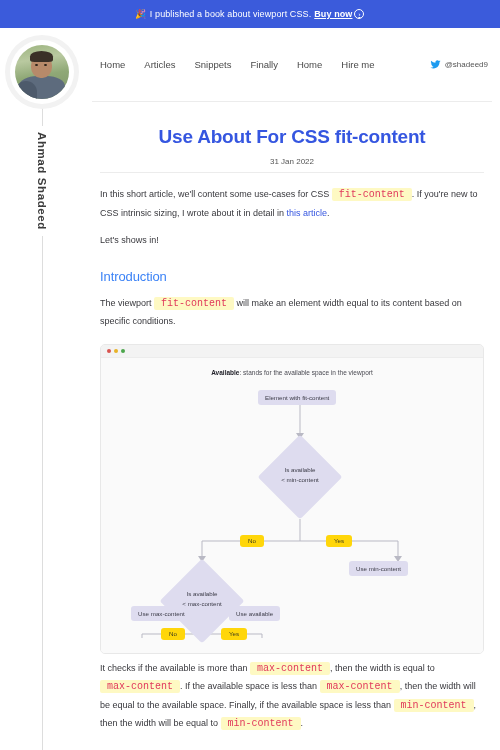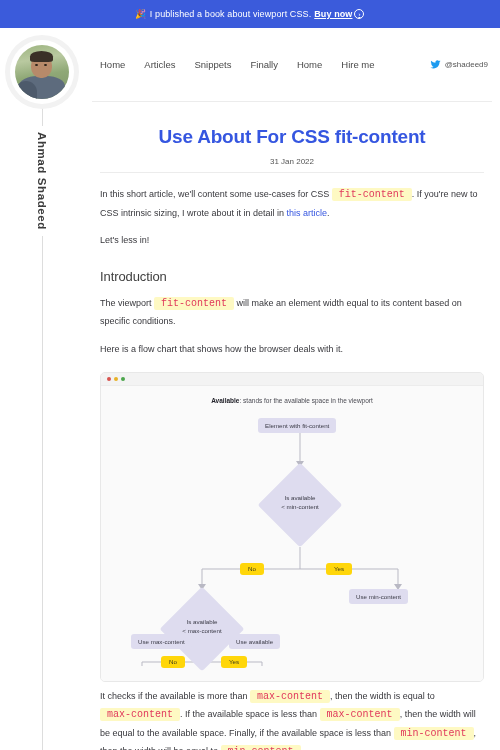--- a/index.html
+++ b/index.html
@@ -200,21 +200,21 @@
     font-size: 10px;
     padding: 1px 7px;
     border-radius: 2px;
     white-space: nowrap;
   }
   a.inline-link { color: #3556e0; text-decoration: none; }
 
   h2.section-head {
     font-size: 13px;
     font-weight: normal;
-    color: #404040;
+    color: #3b82f6;
     margin-top: 20px;
     letter-spacing: -0.1px;
   }
 
   
   .figure {
     margin-top: 14px;
     border: 1px solid #e8e8e8;
     border-radius: 5px;
     overflow: hidden;
@@ -334,27 +334,26 @@
         <span class="handle">@shadeed9</span>
       </div>
     </nav>
 
     <article class="article">
       <h1 class="post-title">Use About For CSS fit-content</h1>
       <div class="post-date">31 Jan 2022</div>
 
       <p class="body-text"><span>In this short article, we'll content some use-cases for CSS </span><code class="inline">fit-content</code><span>. If you're new to CSS intrinsic sizing, I wrote about it in detail in </span><a class="inline-link" href="#">this article</a><span>.</span></p>
 
-      <p class="body-text tight">Let's less in!</p>
+      <p class="body-text tight">Let's shows in!</p>
 
       <h2 class="section-head">Introduction</h2>
 
       <p class="body-text tight"><span>The viewport </span><code class="inline">fit-content</code><span> will make an element width equal to its content based on specific conditions.</span></p>
 
-      <p class="body-text tight">Here is a flow chart that shows how the browser deals with it.</p>
 
       <figure class="figure">
         <div class="figure-bar">
           <span class="dot red"></span>
           <span class="dot yellow"></span>
           <span class="dot green"></span>
         </div>
         <div class="figure-body">
           <div class="legend"><b>Available</b><span>: stands for the available space in the viewport</span></div>
 

